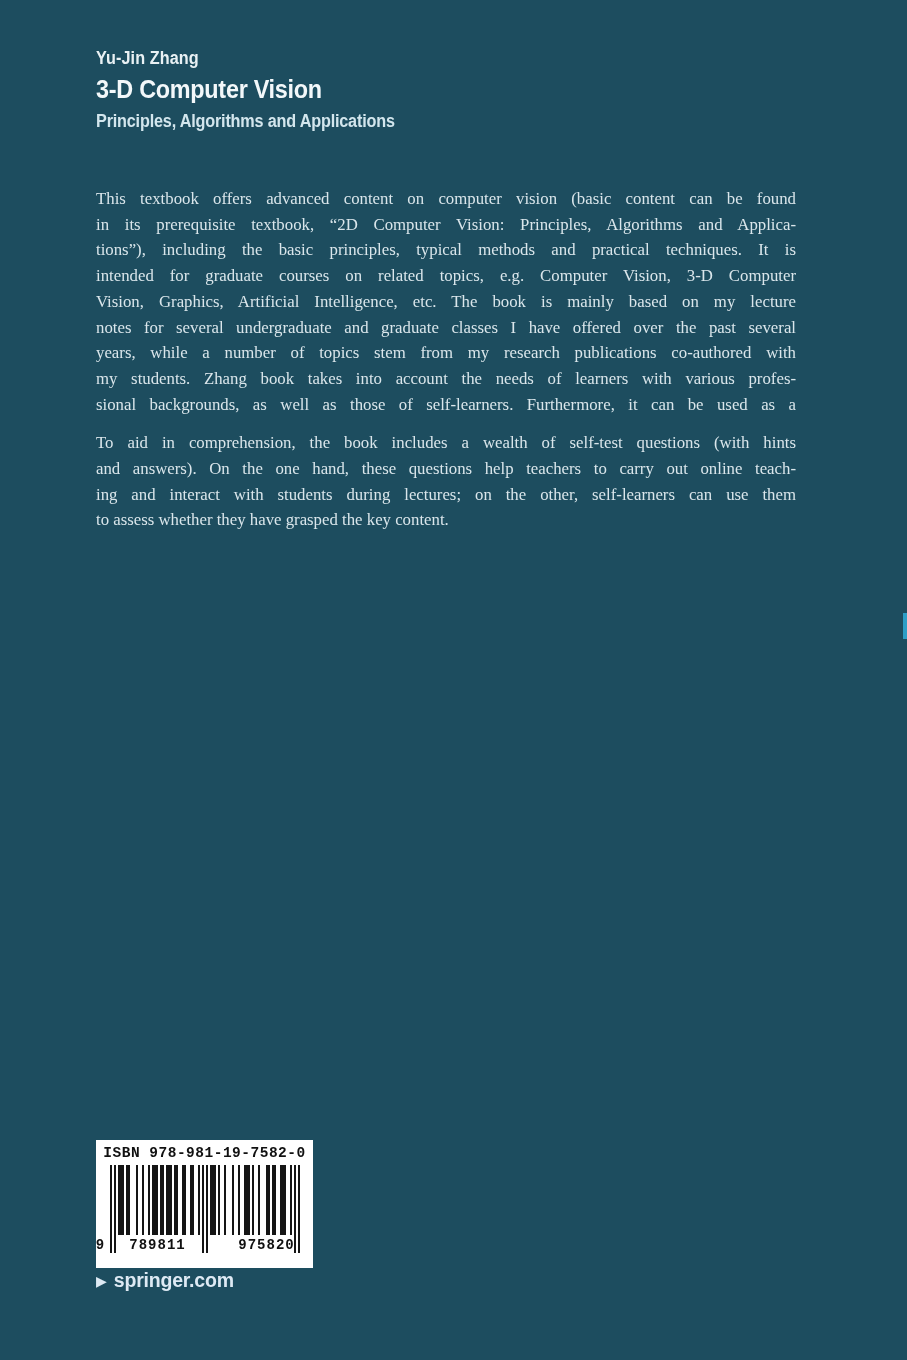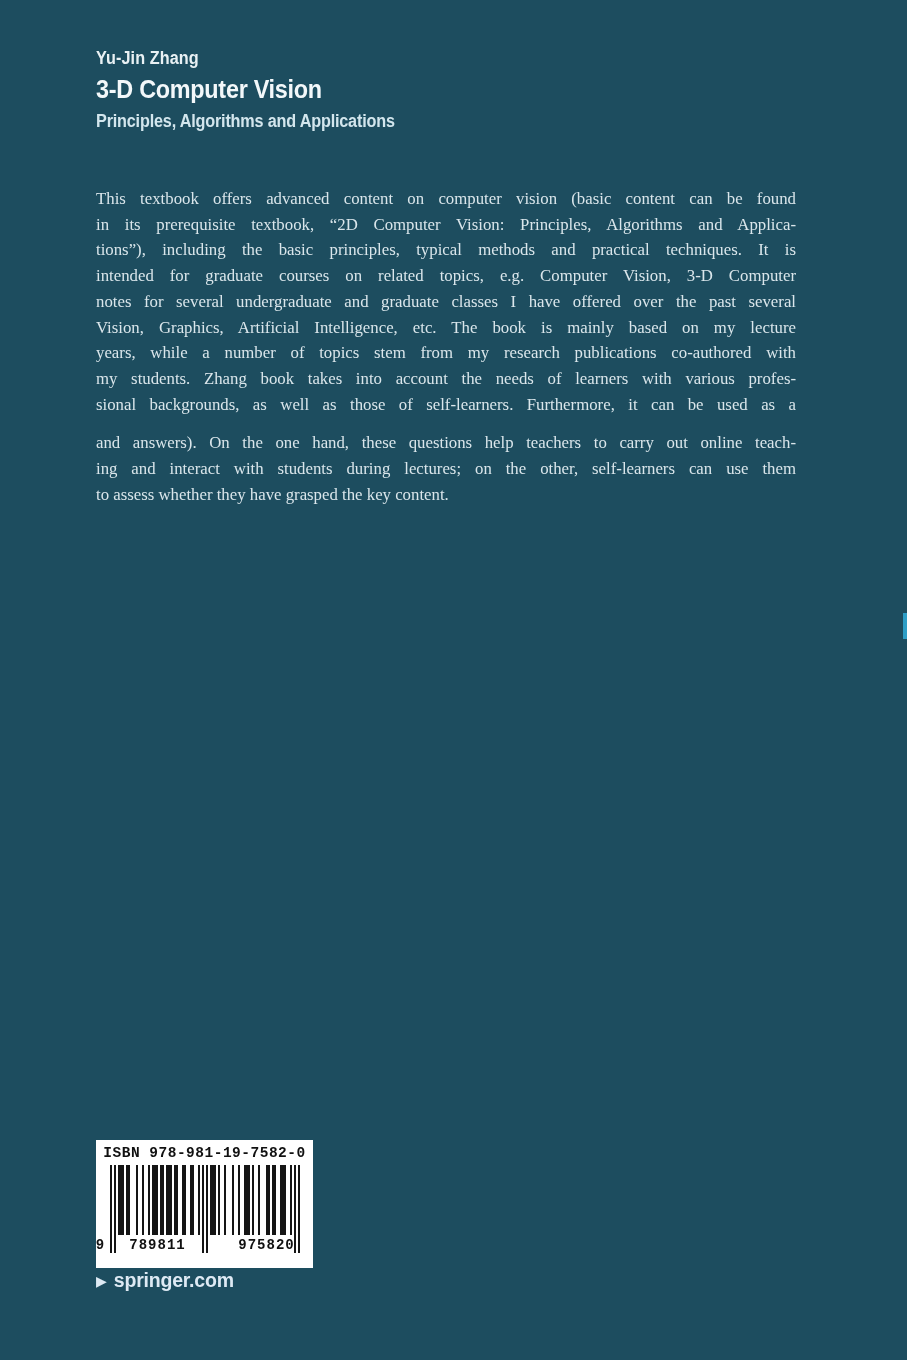--- a/index.html
+++ b/index.html
@@ -171,27 +171,28 @@
       <span class="condensed">Principles, Algorithms and Applications</span>
     </div>
   </div>
 
   <div class="blurb">
     <div class="paragraph">
       <div class="bline">This textbook offers advanced content on computer vision (basic content can be found</div>
       <div class="bline">in its prerequisite textbook, “2D Computer Vision: Principles, Algorithms and Applica-</div>
       <div class="bline">tions”), including the basic principles, typical methods and practical techniques. It is</div>
       <div class="bline">intended for graduate courses on related topics, e.g. Computer Vision, 3-D Computer</div>
+      <div class="bline">Vision, Graphics, Artificial Intelligence, etc. The book is mainly based on my lecture</div>
       <div class="bline">notes for several undergraduate and graduate classes I have offered over the past several</div>
-      <div class="bline">Vision, Graphics, Artificial Intelligence, etc. The book is mainly based on my lecture</div>
       <div class="bline">years, while a number of topics stem from my research publications co-authored with</div>
       <div class="bline">my students. Zhang book takes into account the needs of learners with various profes-</div>
       <div class="bline">sional backgrounds, as well as those of self-learners. Furthermore, it can be used as a</div>
     </div>
     <div class="paragraph">
+      <div class="bline">To aid in comprehension, the book includes a wealth of self-test questions (with hints</div>
       <div class="bline">and answers). On the one hand, these questions help teachers to carry out online teach-</div>
       <div class="bline">ing and interact with students during lectures; on the other, self-learners can use them</div>
       <div class="bline pl">to assess whether they have grasped the key content.</div>
     </div>
   </div>
 
   <div class="barcode-box">
     <div class="isbn-line">ISBN 978-981-19-7582-0</div>
     <div class="barcode-bars">
       <span class="bc-digits bc-g1">9</span>

